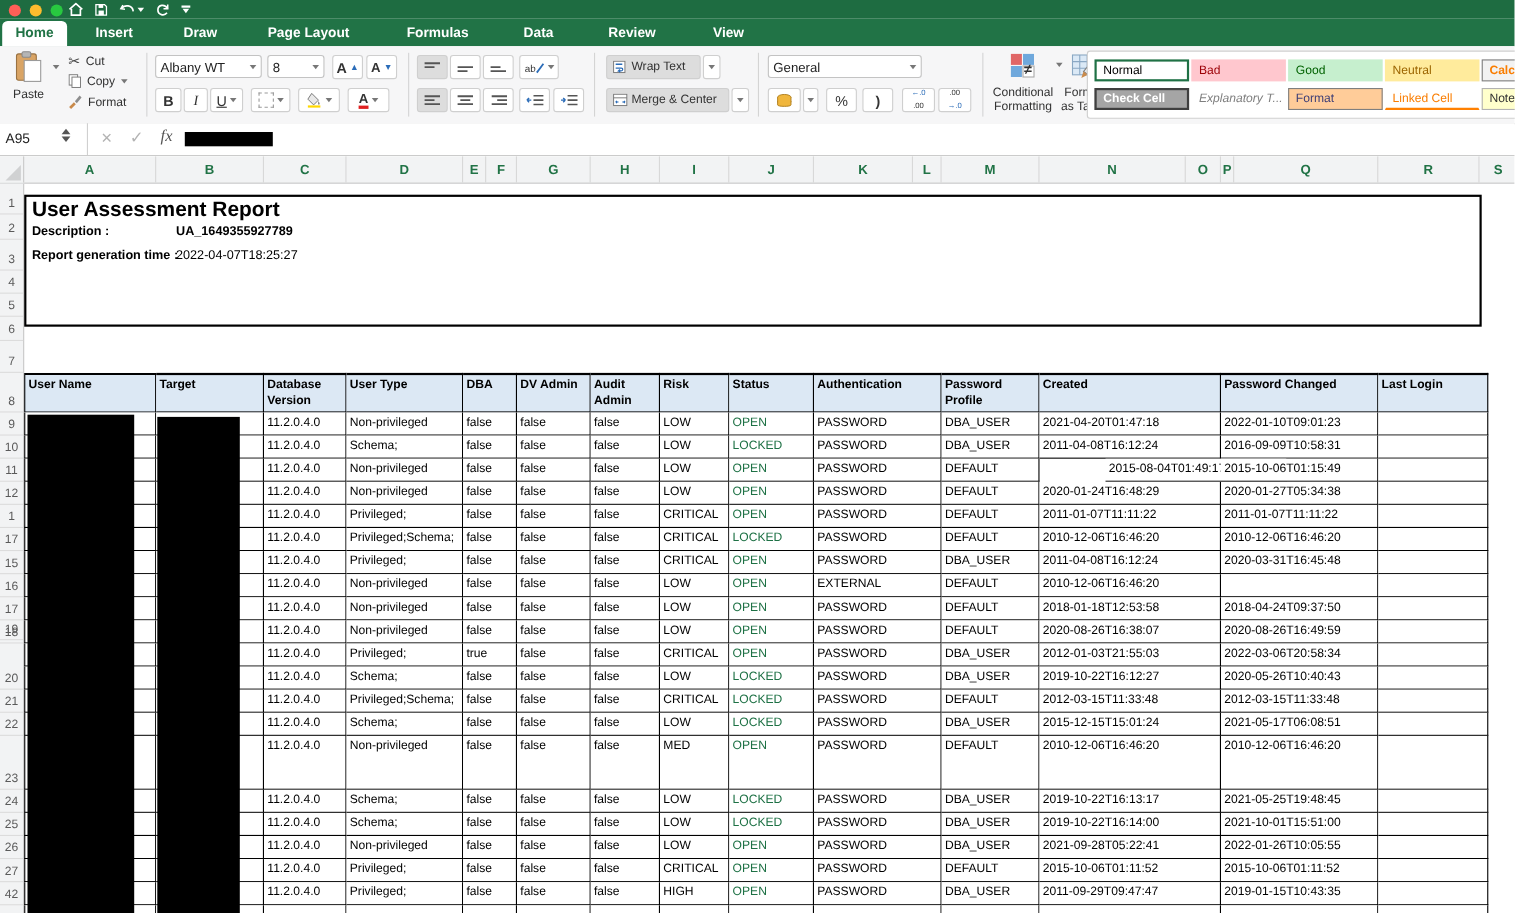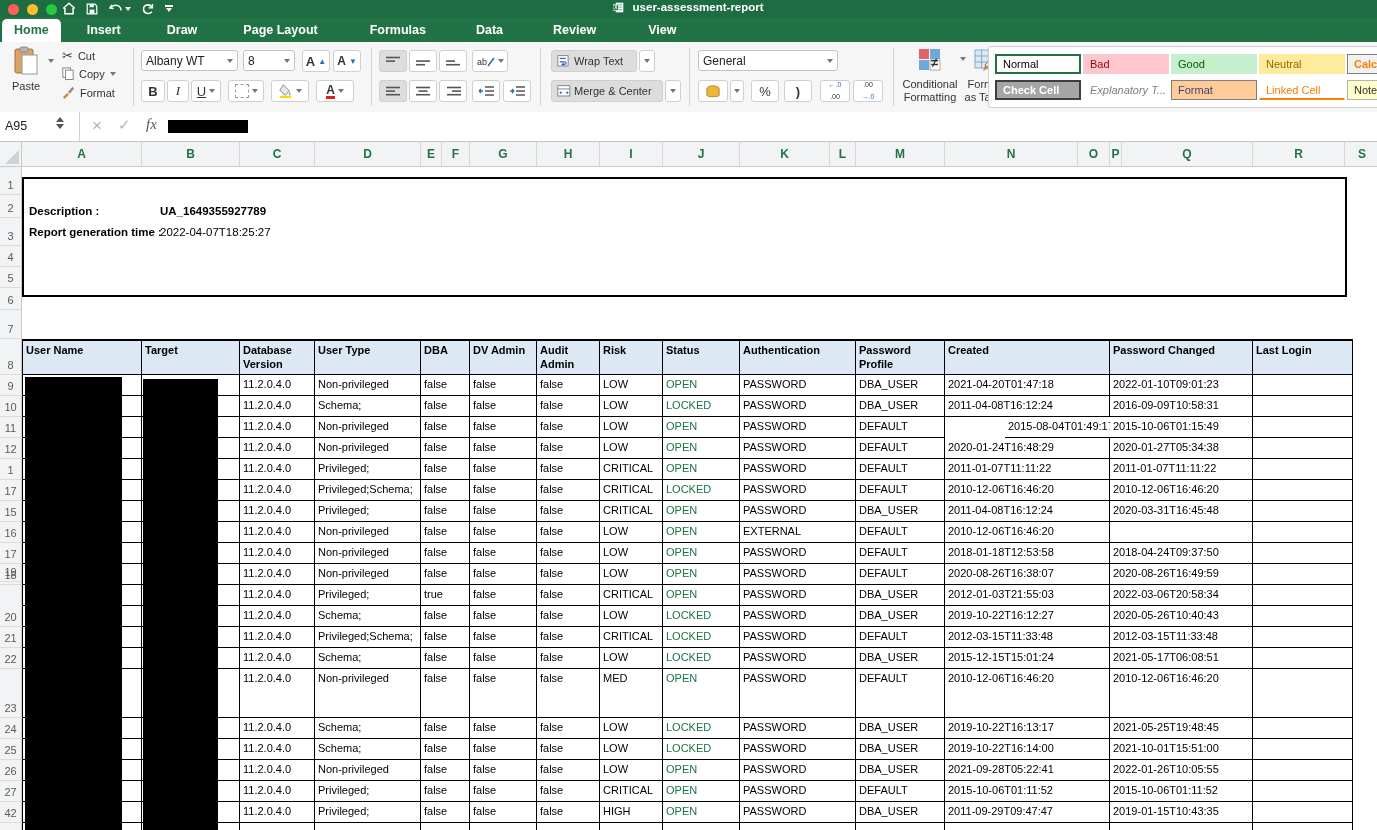--- a/index.html
+++ b/index.html
@@ -115,33 +115,20 @@
       <svg width="14" height="13" viewBox="0 0 22 20">
           <path d="M18 3 V9 H12" fill="none" stroke="#fff" stroke-width="2.2"></path>
           <path d="M18 9 C14 2 4 3 4 11 C4 18 13 20 17 15" fill="none" stroke="#fff" stroke-width="2.4"></path>
         </svg>
     </span>
     <span class="qa-btn" style="flex-direction:column;gap:1px">
       <span style="width:8px;height:2px;background:#fff"></span>
       <span class="caret" style="border-top-color:#fff"></span>
     </span>
   </div>
-  <div class="doc-title">
-    <span class="dicon">
-      <svg width="11" height="11" viewBox="0 0 16 16">
-          <rect x="4" y="1" width="11" height="14" fill="#fff"></rect>
-          <rect x="5.5" y="3" width="8" height="2" fill="#8fc3a5"></rect>
-          <rect x="5.5" y="6.5" width="8" height="2" fill="#8fc3a5"></rect>
-          <rect x="5.5" y="10" width="8" height="2" fill="#8fc3a5"></rect>
-          <rect x="0" y="4" width="8" height="8" fill="#1d6b41" stroke="#fff" stroke-width="1"></rect>
-          <text x="4" y="10.5" font-size="7" fill="#fff" text-anchor="middle" font-weight="bold">X</text>
-        </svg>
-    </span>
-    <span>user-assessment-report</span>
-  </div>
 </div>
 
 <div class="tabbar" id="tabbar">
     <div class="tab active" style="margin-left: 2px;">Home</div>
     <div class="tab" style="margin-left: 14px;">Insert</div>
     <div class="tab" style="margin-left: 22px;">Draw</div>
     <div class="tab" style="margin-left: 22px;">Page Layout</div>
     <div class="tab" style="margin-left: 28px;">Formulas</div>
     <div class="tab" style="margin-left: 26px;">Data</div>
     <div class="tab" style="margin-left: 26px;">Review</div>
@@ -472,20 +459,21 @@
       <div class="rownum" style="top: 481px; height: 21px;">22</div>
       <div class="rownum" style="top: 502px; height: 49px;">23</div>
       <div class="rownum" style="top: 551px; height: 21px;">24</div>
       <div class="rownum" style="top: 572px; height: 21px;">25</div>
       <div class="rownum" style="top: 593px; height: 21px;">26</div>
       <div class="rownum" style="top: 614px; height: 21px;">27</div>
       <div class="rownum" style="top: 635px; height: 21px;">42</div>
     </div>
 
   <div class="reportbox">
+    <div class="rep-title">User Assessment Report</div>
     <div class="rep-row" style="top:26px">Description :</div>
     <div class="rep-val" style="left:136px;top:26px;font-weight:bold">UA_1649355927789</div>
     <div class="rep-row" style="top:47px">Report generation time :</div>
     <div class="rep-val" style="left:136px;top:47px">2022-04-07T18:25:27</div>
   </div>
 
   <div id="table">
       <div class="tcell thead tfirst" style="left: 22px; width: 120px; top: 197px; height: 36px;">User Name</div>
       <div class="tcell thead" style="left: 142px; width: 98px; top: 197px; height: 36px;">Target</div>
       <div class="tcell thead" style="left: 240px; width: 75px; top: 197px; height: 36px;">Database Version</div>

